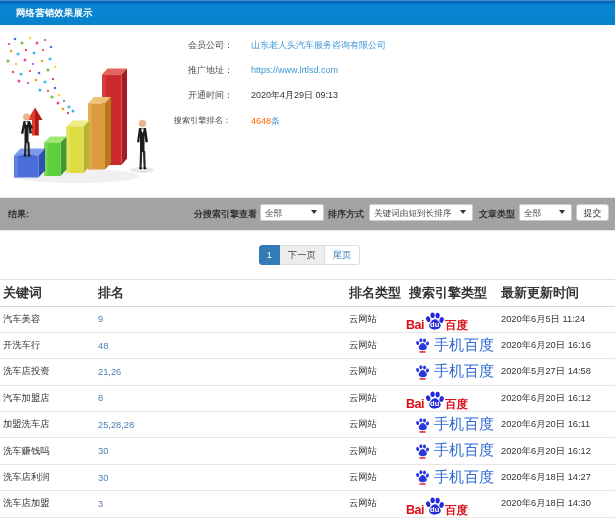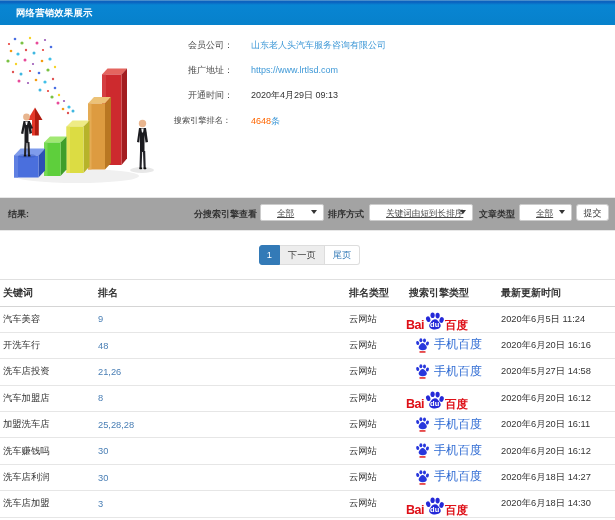--- a/index.html
+++ b/index.html
@@ -30,21 +30,21 @@
   
   .filter-bar {
     position:absolute; left:0; top:197px; width:615px; height:34px;
     background:#a3a3a3; border-top:1px solid #e7e7e7; border-bottom:1px solid #e7e7e7;
   }
   .filter-bar .lbl { position:absolute; top:0; line-height:32px; font-size:9px; font-weight:bold; color:#333; white-space:nowrap; }
   .result-label { left:8px; }
   .fake-select {
     position:absolute; top:5.5px; height:17.5px; background:#fff;
     border:1px solid #ccc; border-radius:2px; font-size:8.6px; color:#4a4a4a;
-    line-height:16px; padding-left:16px; cursor:default; white-space:nowrap;text-decoration:underline;
+    line-height:16px; padding-left:4px; cursor:default; white-space:nowrap;
   }
   .fake-select .caret {
     position:absolute; right:6px; top:5.5px; width:0; height:0;
     border-left:3.5px solid transparent; border-right:3.5px solid transparent;
     border-top:4.5px solid #333;
   }
   .submit-btn {
     position:absolute; top:5.5px; height:17.5px; background:#fff;
     border:1px solid #ccc; border-radius:3px; font-size:9px; color:#333;
     text-align:center; line-height:16px; font-family:inherit; cursor:pointer;
@@ -60,36 +60,36 @@
   .pg-item.active { background:#337ab7; border-color:#337ab7; color:#fff; border-radius:3px 0 0 3px; padding:0 7px; }
   .pg-item.next { background:#ededed; color:#444; border-left:none; }
   .pg-item.last { border-left:none; border-radius:0 3px 3px 0; }
 
   
   .rank-table { position:absolute; left:0; top:279px; width:615px; border-collapse:collapse; table-layout:fixed; }
   .rank-table col.c1{width:95px} .rank-table col.c2{width:251px} .rank-table col.c3{width:60px}
   .rank-table col.c4{width:92px} .rank-table col.c5{width:117px}
   .rank-table th {
     height:26.5px; border-top:1px solid #e0e0e0; border-bottom:1px solid #d5d5d5;
-    font-size:10px; font-weight:bold; color:#333; text-align:left; padding:0 0 0 3px; white-space:nowrap;
+    font-size:13px; font-weight:bold; color:#333; text-align:left; padding:0 0 0 3px; white-space:nowrap;
   }
   .rank-table td {
     height:26.4px; border-bottom:1px solid #e6e6e6; font-size:9.3px; color:#333;
     padding:0 0 0 3px; white-space:nowrap; overflow:hidden; vertical-align:middle;
   }
   .rank-table td.rank a { color:#4a7fb5; text-decoration:none; }
   .engine-cell { padding-left:0 !important; }
 
   
   .logo-baidu { display:inline-flex; align-items:flex-end; height:20px; transform:translateY(2px); }
   .logo-baidu .bai { color:#de0f17; font-weight:bold; font-size:12.5px; line-height:12px; letter-spacing:-0.5px; }
   .logo-baidu .cn  { color:#de0f17; font-weight:bold; font-size:11.5px; line-height:12px; }
   
   .logo-mbaidu { display:inline-flex; align-items:center; margin-left:9px; }
-  .logo-mbaidu .txt { color:#2f6bd3; font-size:12px; margin-left:4px; }
+  .logo-mbaidu .txt { color:#2f6bd3; font-size:15px; margin-left:4px; }
 </style>
 </head>
 <body>
 
 <div class="header">
   <span class="title">网络营销效果展示</span>
 </div>
 
 <div class="info-area">
 

